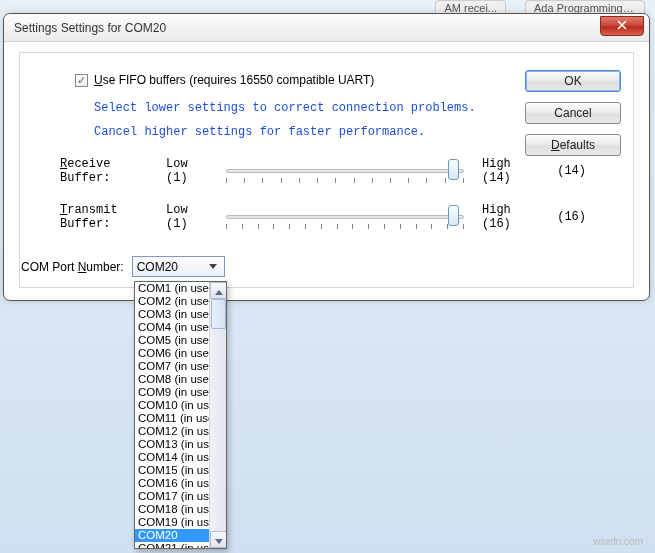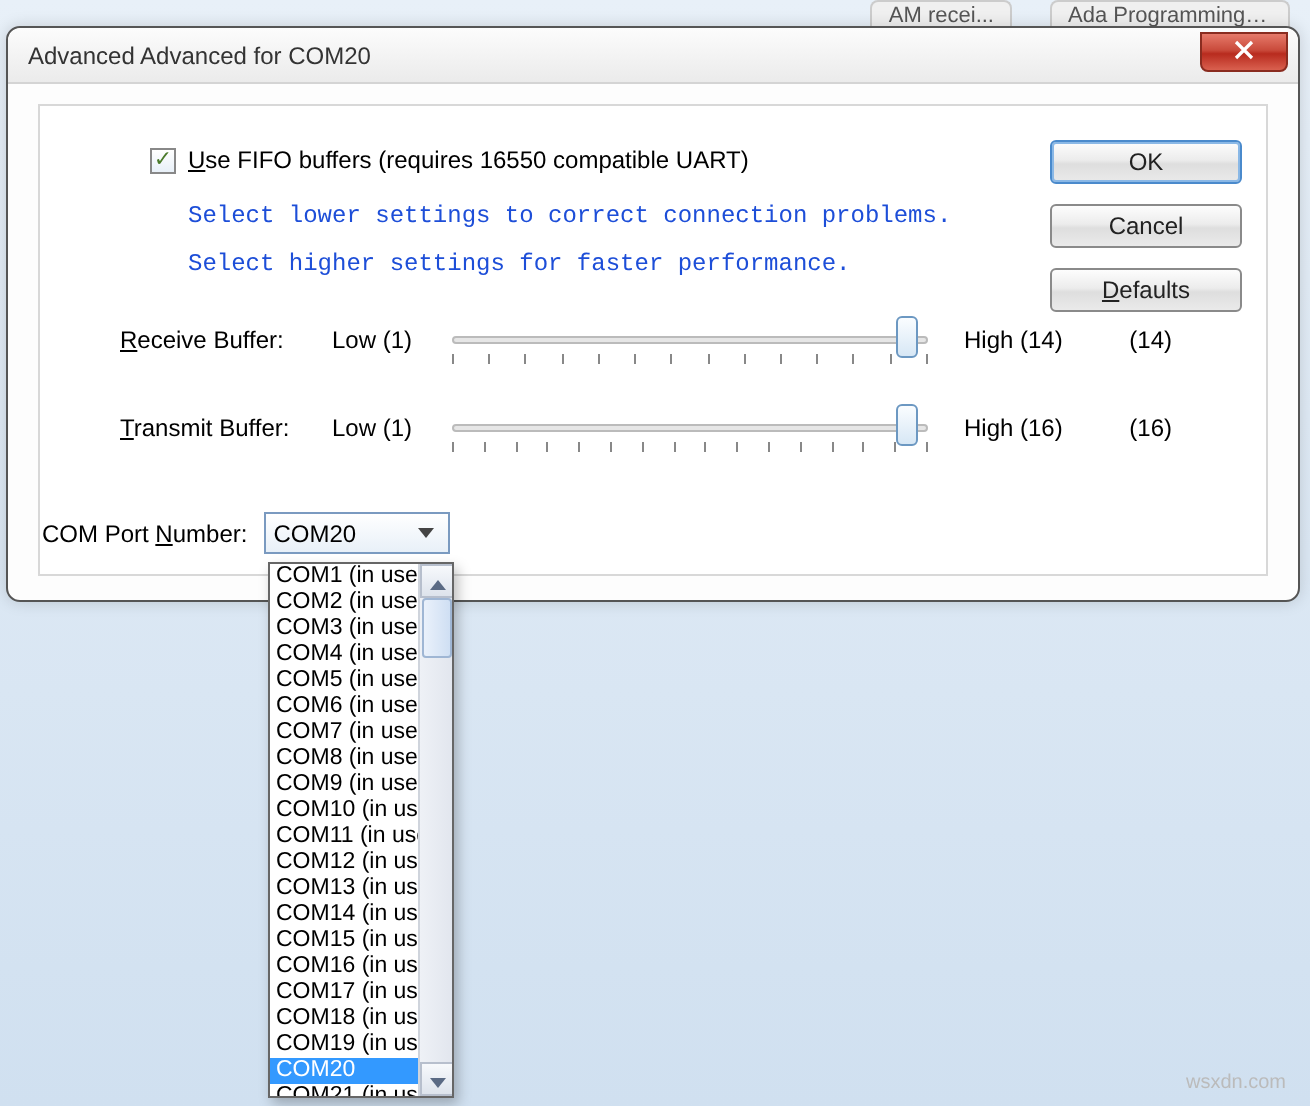--- a/index.html
+++ b/index.html
@@ -103,20 +103,21 @@
       margin-left: 34px;
       color: #1d4ed8;
       margin-bottom: 10px;
       font-family: Liberation Mono, monospace;
     }
     .slider-row {
       display: flex;
       align-items: center;
       margin-top: 18px;
       gap: 10px;
+      font-family: Liberation Mono, monospace;
     }
     .slider-label { width: 96px; }
     .slider-label .u { text-decoration: underline; }
     .slider-low { width: 50px; }
     .slider-track {
       position: relative;
       width: 238px;
       height: 26px;
     }
     .slider-groove {
@@ -272,39 +273,39 @@
 </head>
 <body>
 
 <div class="top-tabs">
   <div class="top-tab">AM recei...</div>
   <div class="top-tab">Ada Programming/All ...</div>
 </div>
 
 <div class="window">
   <div class="titlebar">
-    <span class="title-text">Advanced Advanced for COM20</span>
+    <span class="title-text">Settings Settings for COM20</span>
     <div class="close-btn">
       <span>
         <svg viewBox="0 0 10 10">
             <path d="M1 1 L9 9 M9 1 L1 9" stroke="#fff" stroke-width="1.6"></path>
           </svg>
       </span>
     </div>
   </div>
 
   <div class="dialog-body">
 
     <div class="checkbox-row">
       <div class="checkbox">✓</div>
       <span class="checkbox-label"><span class="u">U</span><span>se FIFO buffers (requires 16550 compatible UART)</span></span>
     </div>
 
     <div class="hint-text">Select lower settings to correct connection problems.</div>
-    <div class="hint-text">Select higher settings for faster performance.</div>
+    <div class="hint-text">Cancel higher settings for faster performance.</div>
 
     <div class="slider-row">
       <span class="slider-label"><span class="u">R</span><span>eceive Buffer:</span></span>
       <span class="slider-low">Low (1)</span>
       <div class="slider-track" id="recv-slider">
         <div class="slider-groove"></div>
         <div class="slider-ticks" id="recv-ticks">
             <div class="slider-tick"></div>
             <div class="slider-tick"></div>
             <div class="slider-tick"></div>

